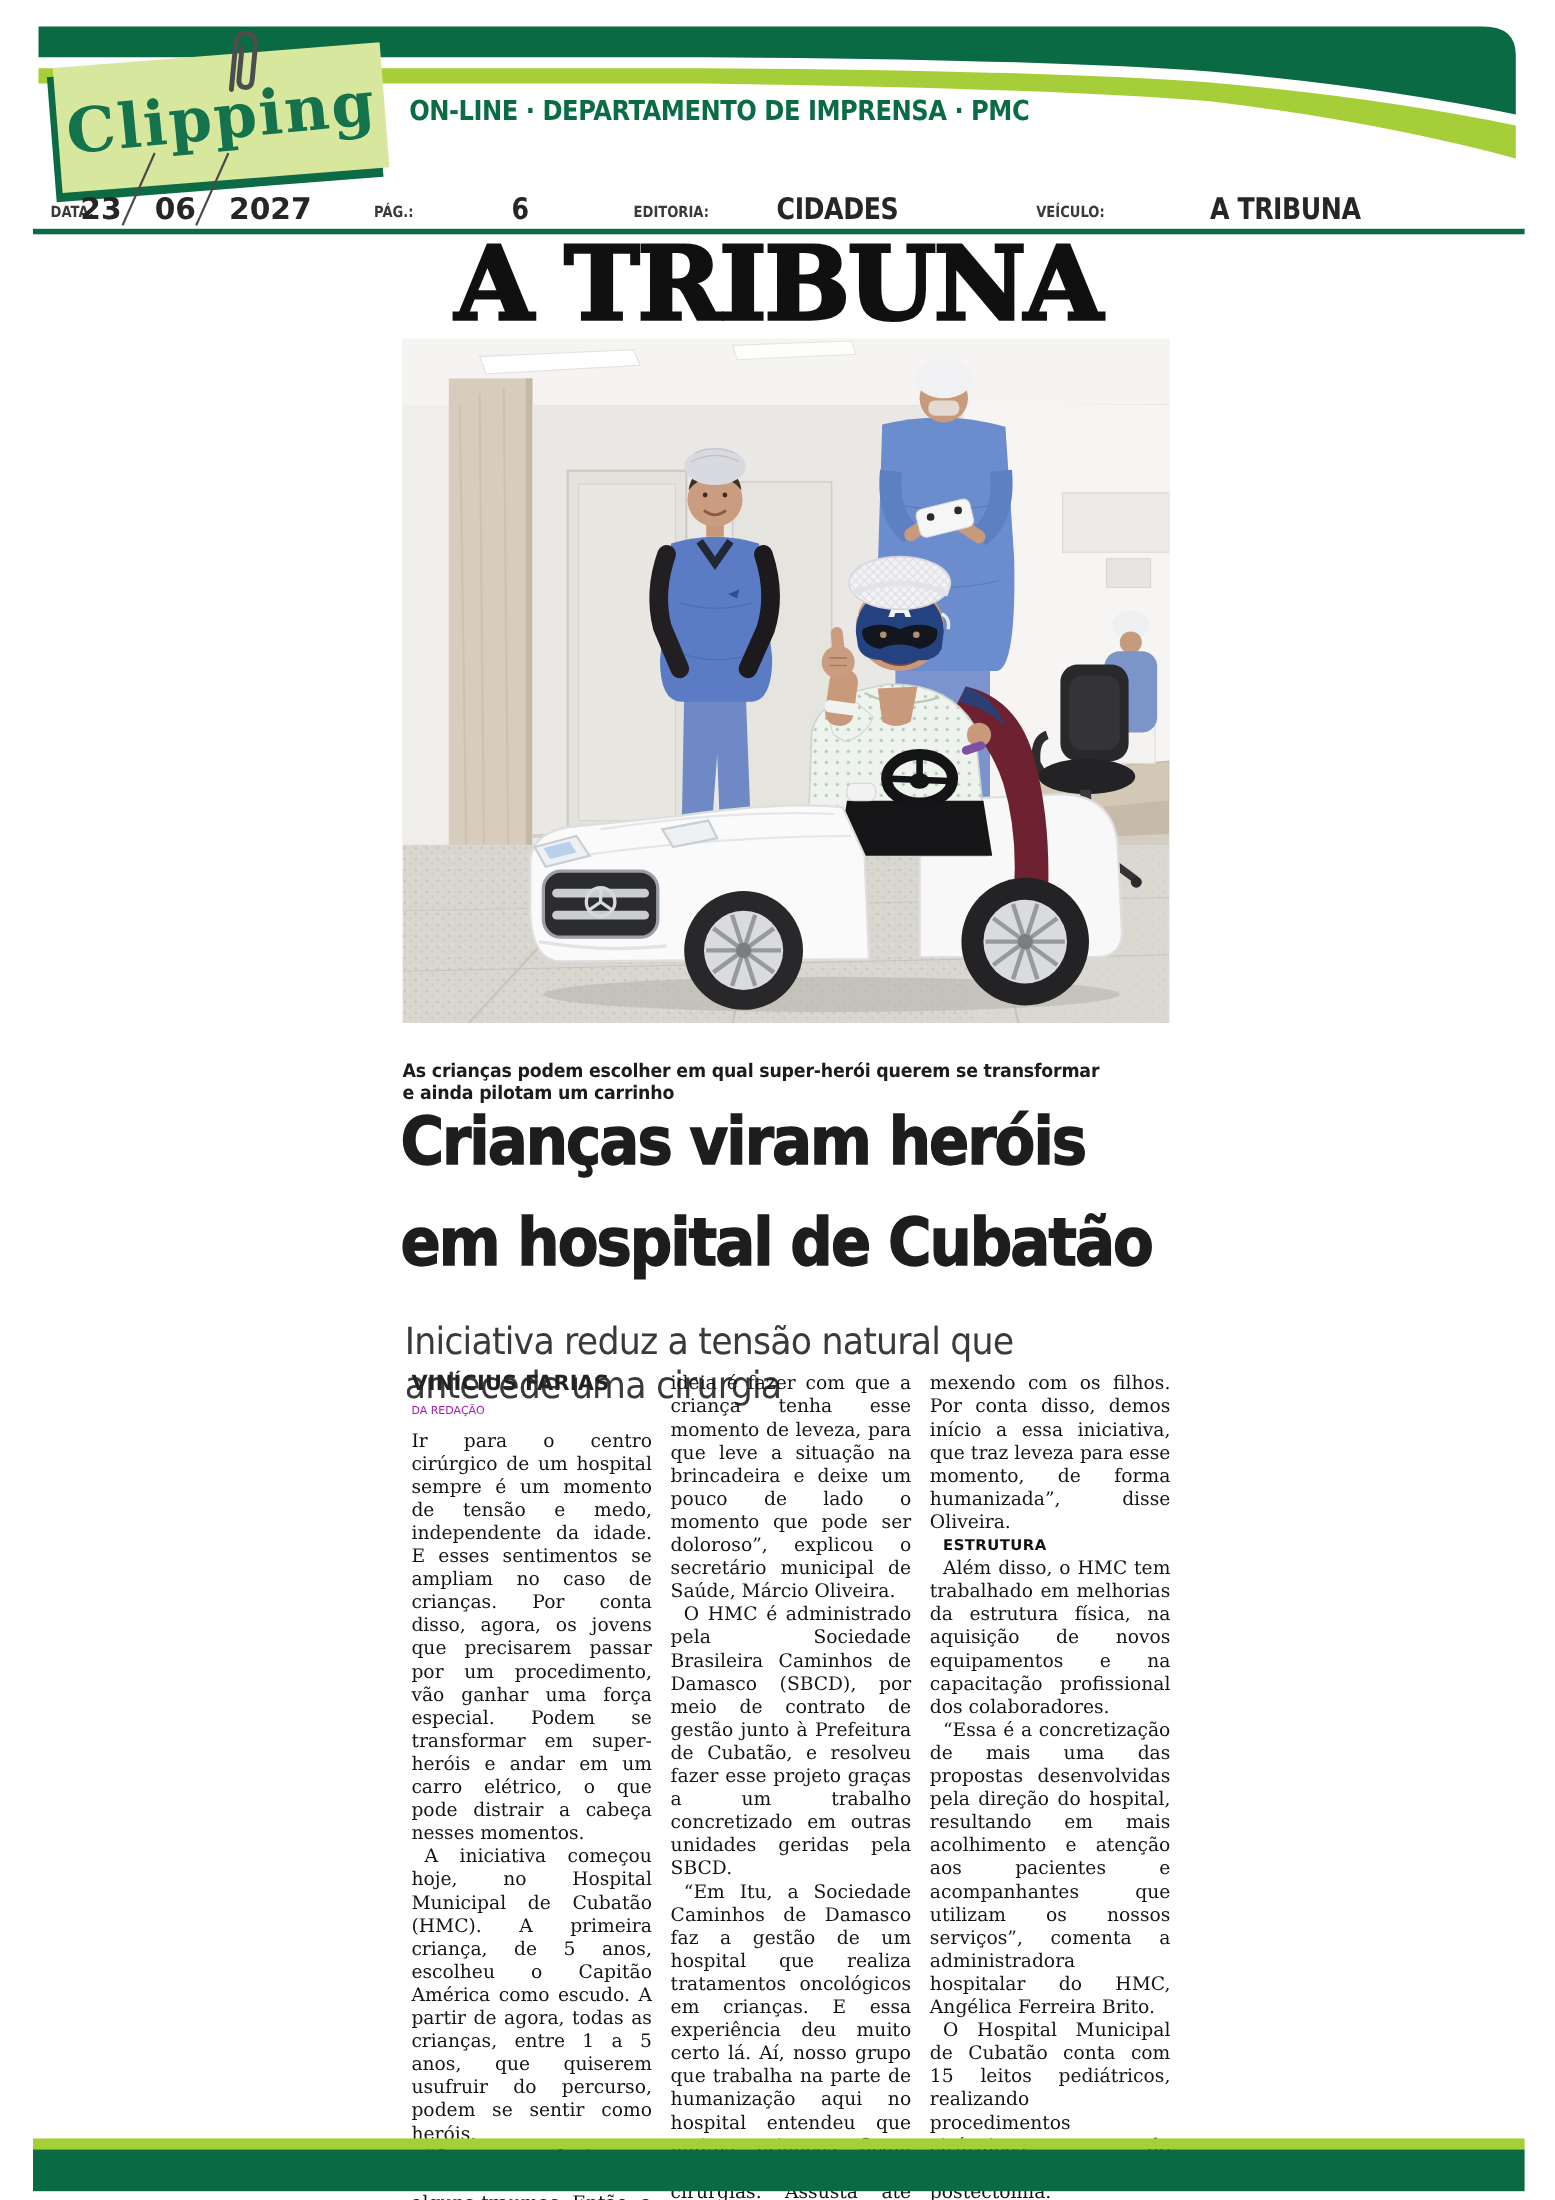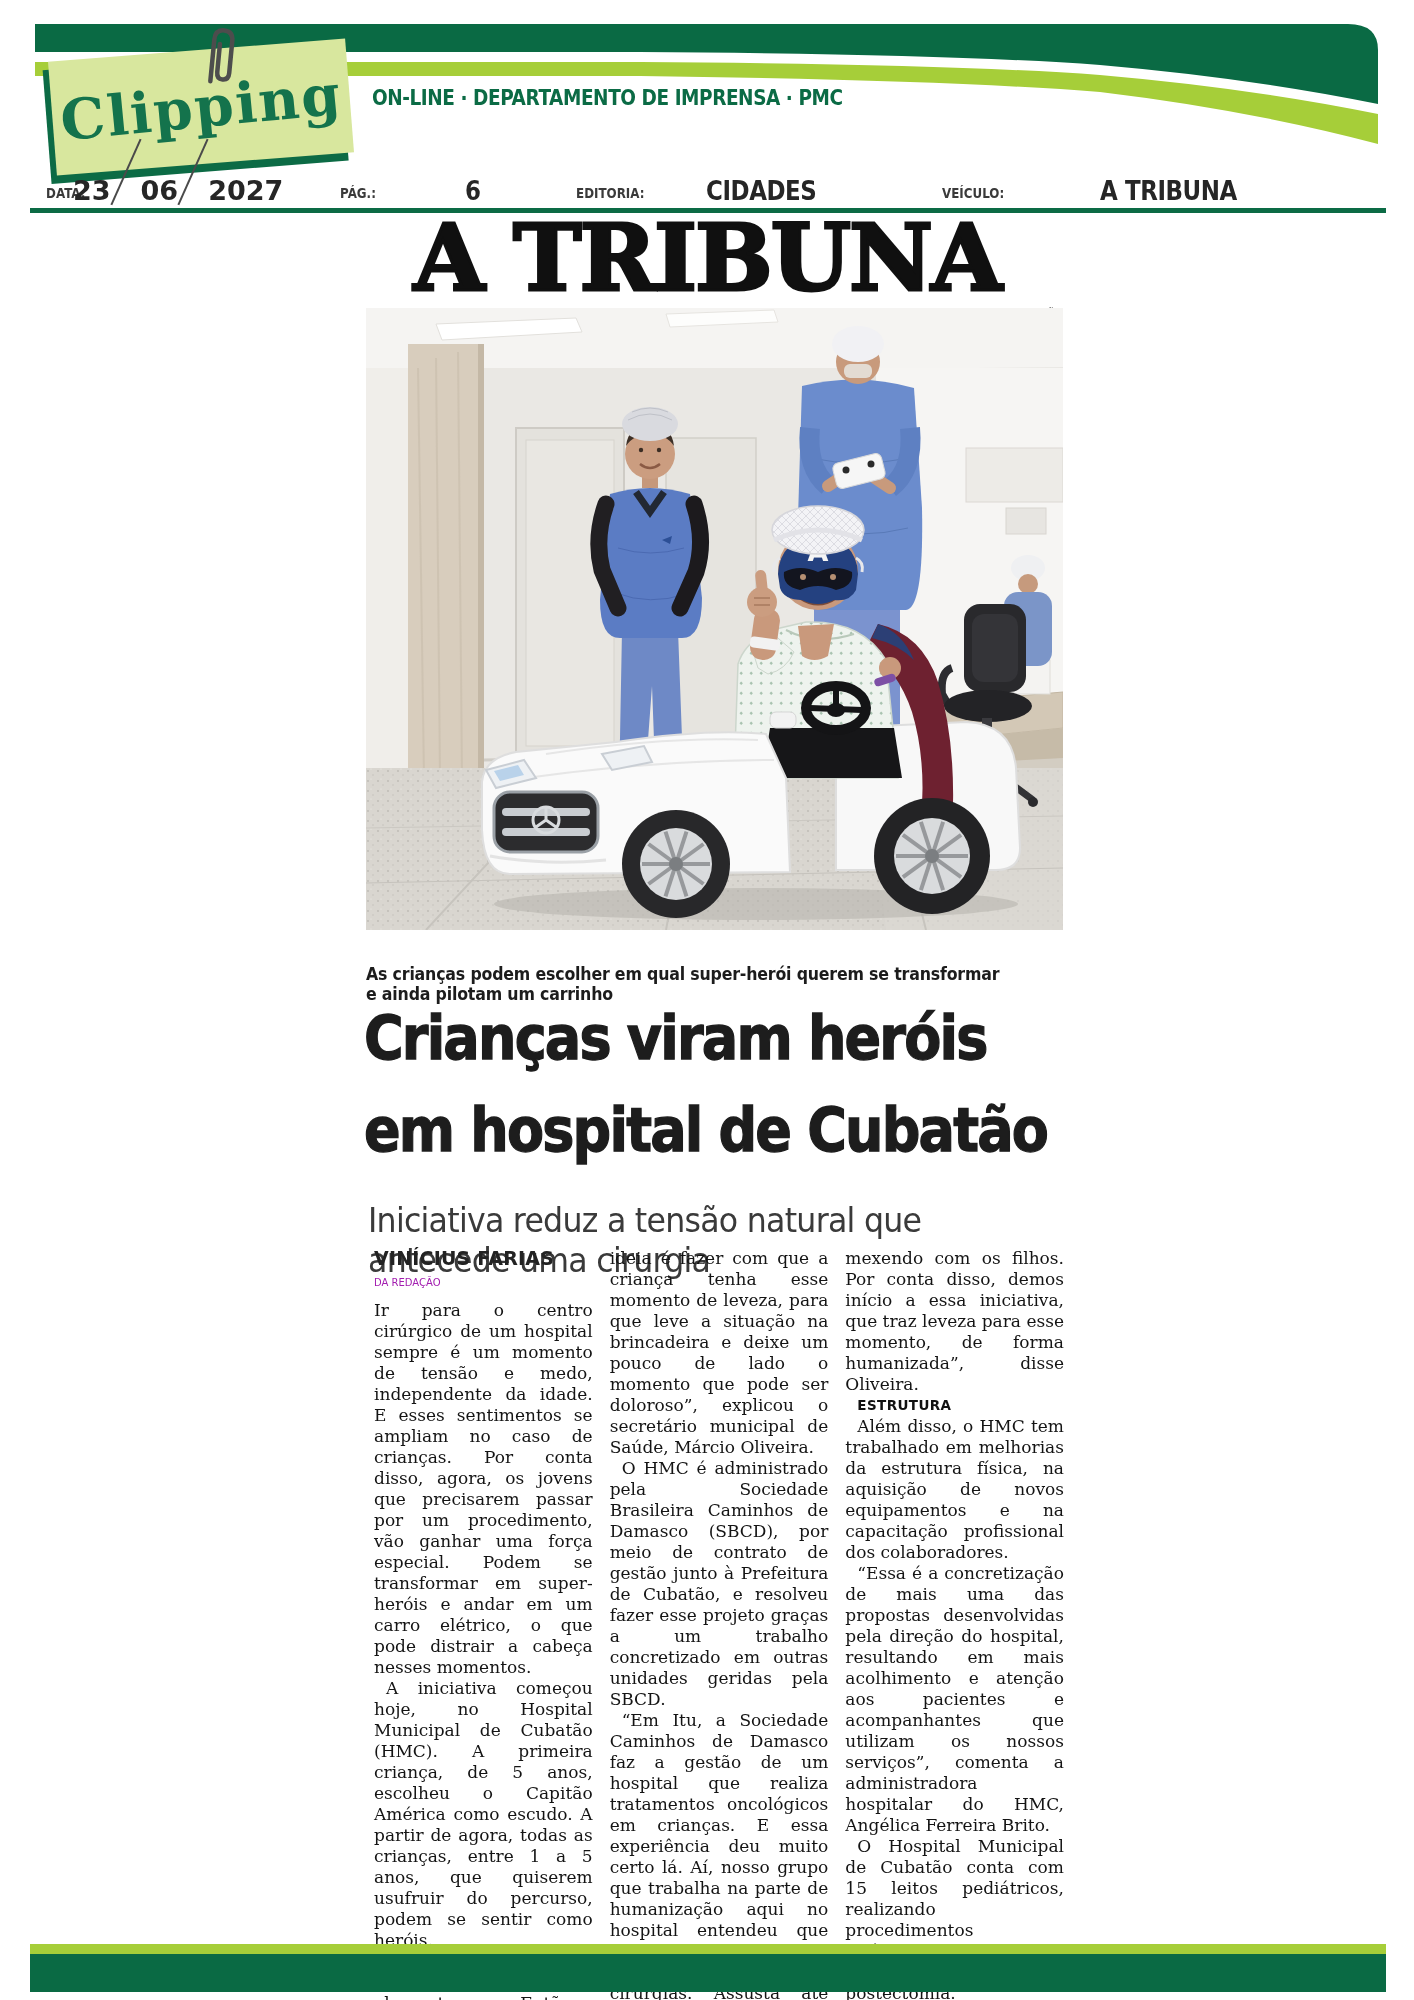--- a/index.html
+++ b/index.html
@@ -7,21 +7,21 @@
         font-family:"DejaVu Sans",sans-serif;color:#1a1a1a;}
   
   .header-swoosh{position:absolute;top:18px;left:0;width:1414px;height:150px;}
   .clipping-tag{position:absolute;left:52px;top:50px;width:298px;height:114px;
                 background:#d8e79e;transform:rotate(-4.5deg);
                 box-shadow:-6px 8px 0 #0c6b45;
                 display:flex;align-items:center;justify-content:center;}
   .clipping-tag .word{font-family:"DejaVu Serif",serif;font-weight:bold;font-size:56px;
                 color:#14734c;letter-spacing:2px;transform:rotate(-1deg);}
   .paperclip{position:absolute;left:150px;top:-24px;transform:rotate(10deg);}
-  .online-strip{position:absolute;left:372px;top:86px;font-weight:bold;font-size:21px;
+  .online-strip{position:absolute;left:372px;top:86px;font-weight:bold;font-size:25px;
                 color:#0b6b45;white-space:nowrap;}
   .online-strip .squeeze{display:inline-block;transform:scaleX(.88);transform-origin:left center;
                 letter-spacing:-.5px;}
   
   .meta-row{position:absolute;top:162px;left:30px;width:1356px;height:46px;}
   .meta-label{position:absolute;bottom:7px;font-size:14px;font-weight:bold;color:#3a3a3a;margin-top:13px;}
   .meta-label .squeeze,.meta-value .squeeze{display:inline-block;transform:scaleX(.85);transform-origin:left center;}
   .meta-value{position:absolute;bottom:2px;font-size:27px;font-weight:bold;color:#262626;letter-spacing:-.5px;}
   .date-group{position:absolute;left:43px;bottom:2px;display:flex;align-items:flex-end;gap:14px;}
   .date-num{font-size:27px;font-weight:bold;color:#262626;}

